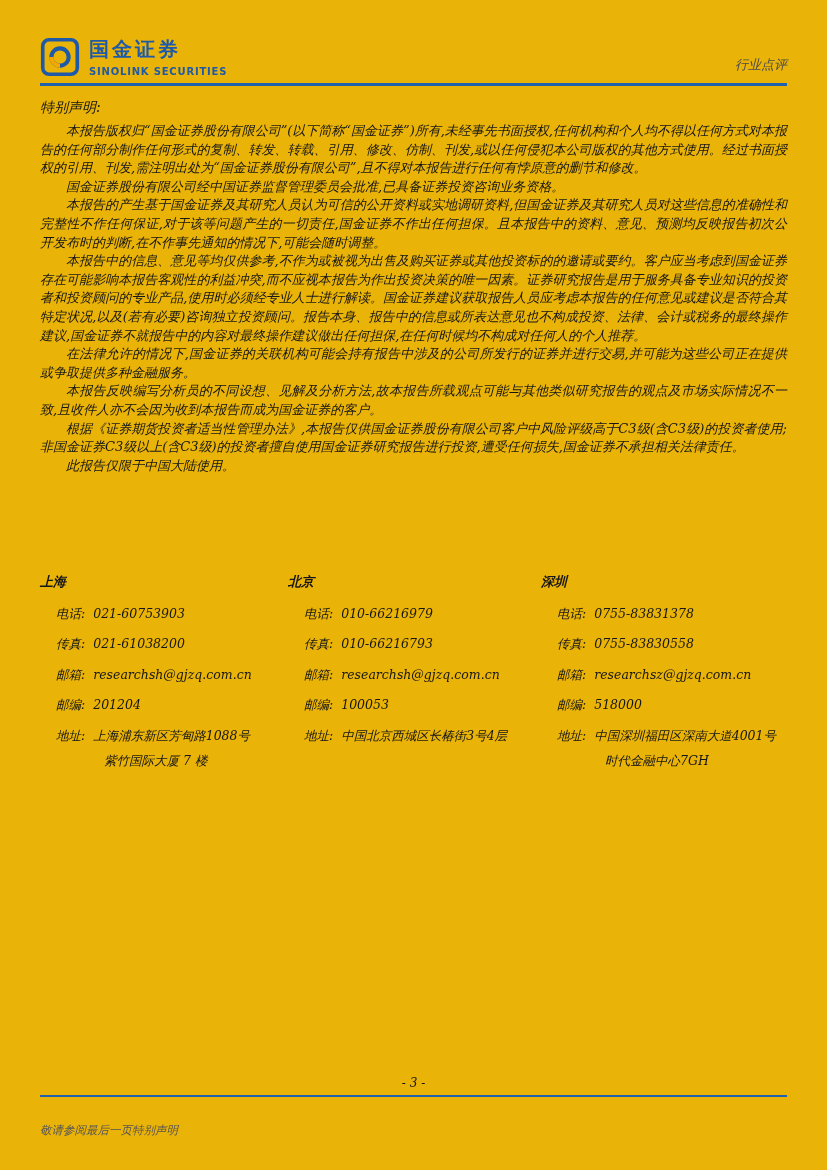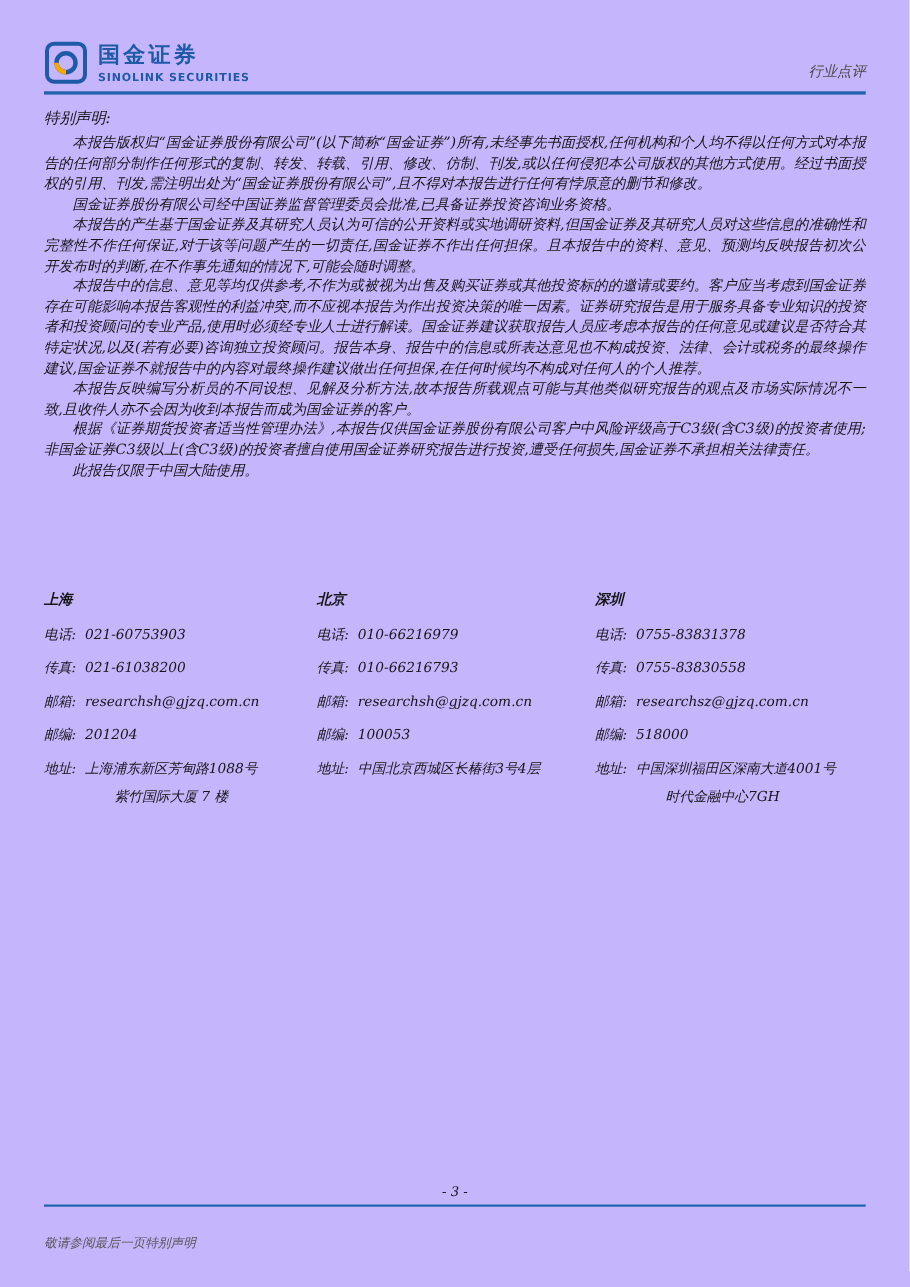--- a/index.html
+++ b/index.html
@@ -2,21 +2,21 @@
 <html><head>
 <meta charset="utf-8">
 <style>
   * { margin: 0; padding: 0; box-sizing: border-box; }
   html, body { background: #ffffff; }
   body { font-family: "DejaVu Serif", "Liberation Serif", serif; }
   .page {
     position: relative;
     width: 827px;
     height: 1170px;
-    background: #c4b5fd;
+    background: #eab308;
     color: #161616;
     overflow: hidden;
     margin: 0 auto;
   }
   .inner { padding: 36px 40px 0 40px; }
 
   
   .header {
     display: flex;
     justify-content: space-between;
@@ -51,21 +51,21 @@
   }
 
   
   .offices { display: flex; margin-top: 50px; font-style: italic; }
   .office { font-size: 12.5px; }
   .office.o1 { width: 248px; }
   .office.o2 { width: 253px; }
   .office.o3 { width: 246px; }
   .city { font-weight: bold; font-size: 13px; margin-top: 48px; }
   .row { display: flex; margin-top: 14.5px; line-height: 16px; }
-  .row .label { flex: 0 0 auto; margin-right: 8px; white-space: nowrap; }
+  .row .label { flex: 0 0 auto; margin-right: 8px; white-space: nowrap; margin-left: 16px; }
   .row .value { flex: 1 1 auto; word-break: break-all; }
   .addr2 { margin-top: 9px; padding-left: 64px; line-height: 16px; }
 
   
   .footer { position: absolute; left: 40px; right: 40px; bottom: 32px; }
   .page-number { text-align: center; font-size: 12px; font-style: italic; margin-bottom: 5px; }
   .footer-rule { border: none; border-top: 2.5px solid #2062ae; height: 0; }
   .footer-note { margin-top: 26px; font-size: 11.5px; color: #555555; font-style: italic; }
 </style>
 </head>
@@ -90,20 +90,21 @@
       </div>
       <div class="page-type">行业点评</div>
     </header>
 
     <section class="declaration">
       <h2 class="decl-title">特别声明:</h2>
       <p class="para">本报告版权归“国金证券股份有限公司”(以下简称“国金证券”)所有,未经事先书面授权,任何机构和个人均不得以任何方式对本报告的任何部分制作任何形式的复制、转发、转载、引用、修改、仿制、刊发,或以任何侵犯本公司版权的其他方式使用。经过书面授权的引用、刊发,需注明出处为“国金证券股份有限公司”,且不得对本报告进行任何有悖原意的删节和修改。</p>
       <p class="para">国金证券股份有限公司经中国证券监督管理委员会批准,已具备证券投资咨询业务资格。</p>
       <p class="para">本报告的产生基于国金证券及其研究人员认为可信的公开资料或实地调研资料,但国金证券及其研究人员对这些信息的准确性和完整性不作任何保证,对于该等问题产生的一切责任,国金证券不作出任何担保。且本报告中的资料、意见、预测均反映报告初次公开发布时的判断,在不作事先通知的情况下,可能会随时调整。</p>
       <p class="para">本报告中的信息、意见等均仅供参考,不作为或被视为出售及购买证券或其他投资标的的邀请或要约。客户应当考虑到国金证券存在可能影响本报告客观性的利益冲突,而不应视本报告为作出投资决策的唯一因素。证券研究报告是用于服务具备专业知识的投资者和投资顾问的专业产品,使用时必须经专业人士进行解读。国金证券建议获取报告人员应考虑本报告的任何意见或建议是否符合其特定状况,以及(若有必要)咨询独立投资顾问。报告本身、报告中的信息或所表达意见也不构成投资、法律、会计或税务的最终操作建议,国金证券不就报告中的内容对最终操作建议做出任何担保,在任何时候均不构成对任何人的个人推荐。</p>
+      <p class="para">在法律允许的情况下,国金证券的关联机构可能会持有报告中涉及的公司所发行的证券并进行交易,并可能为这些公司正在提供或争取提供多种金融服务。</p>
       <p class="para">本报告反映编写分析员的不同设想、见解及分析方法,故本报告所载观点可能与其他类似研究报告的观点及市场实际情况不一致,且收件人亦不会因为收到本报告而成为国金证券的客户。</p>
       <p class="para">根据《证券期货投资者适当性管理办法》,本报告仅供国金证券股份有限公司客户中风险评级高于C3级(含C3级)的投资者使用;非国金证券C3级以上(含C3级)的投资者擅自使用国金证券研究报告进行投资,遭受任何损失,国金证券不承担相关法律责任。</p>
       <p class="para">此报告仅限于中国大陆使用。</p>
     </section>
 
     <section class="offices">
 
       <div class="office o1">
         <div class="city">上海</div>
         <div class="row">

